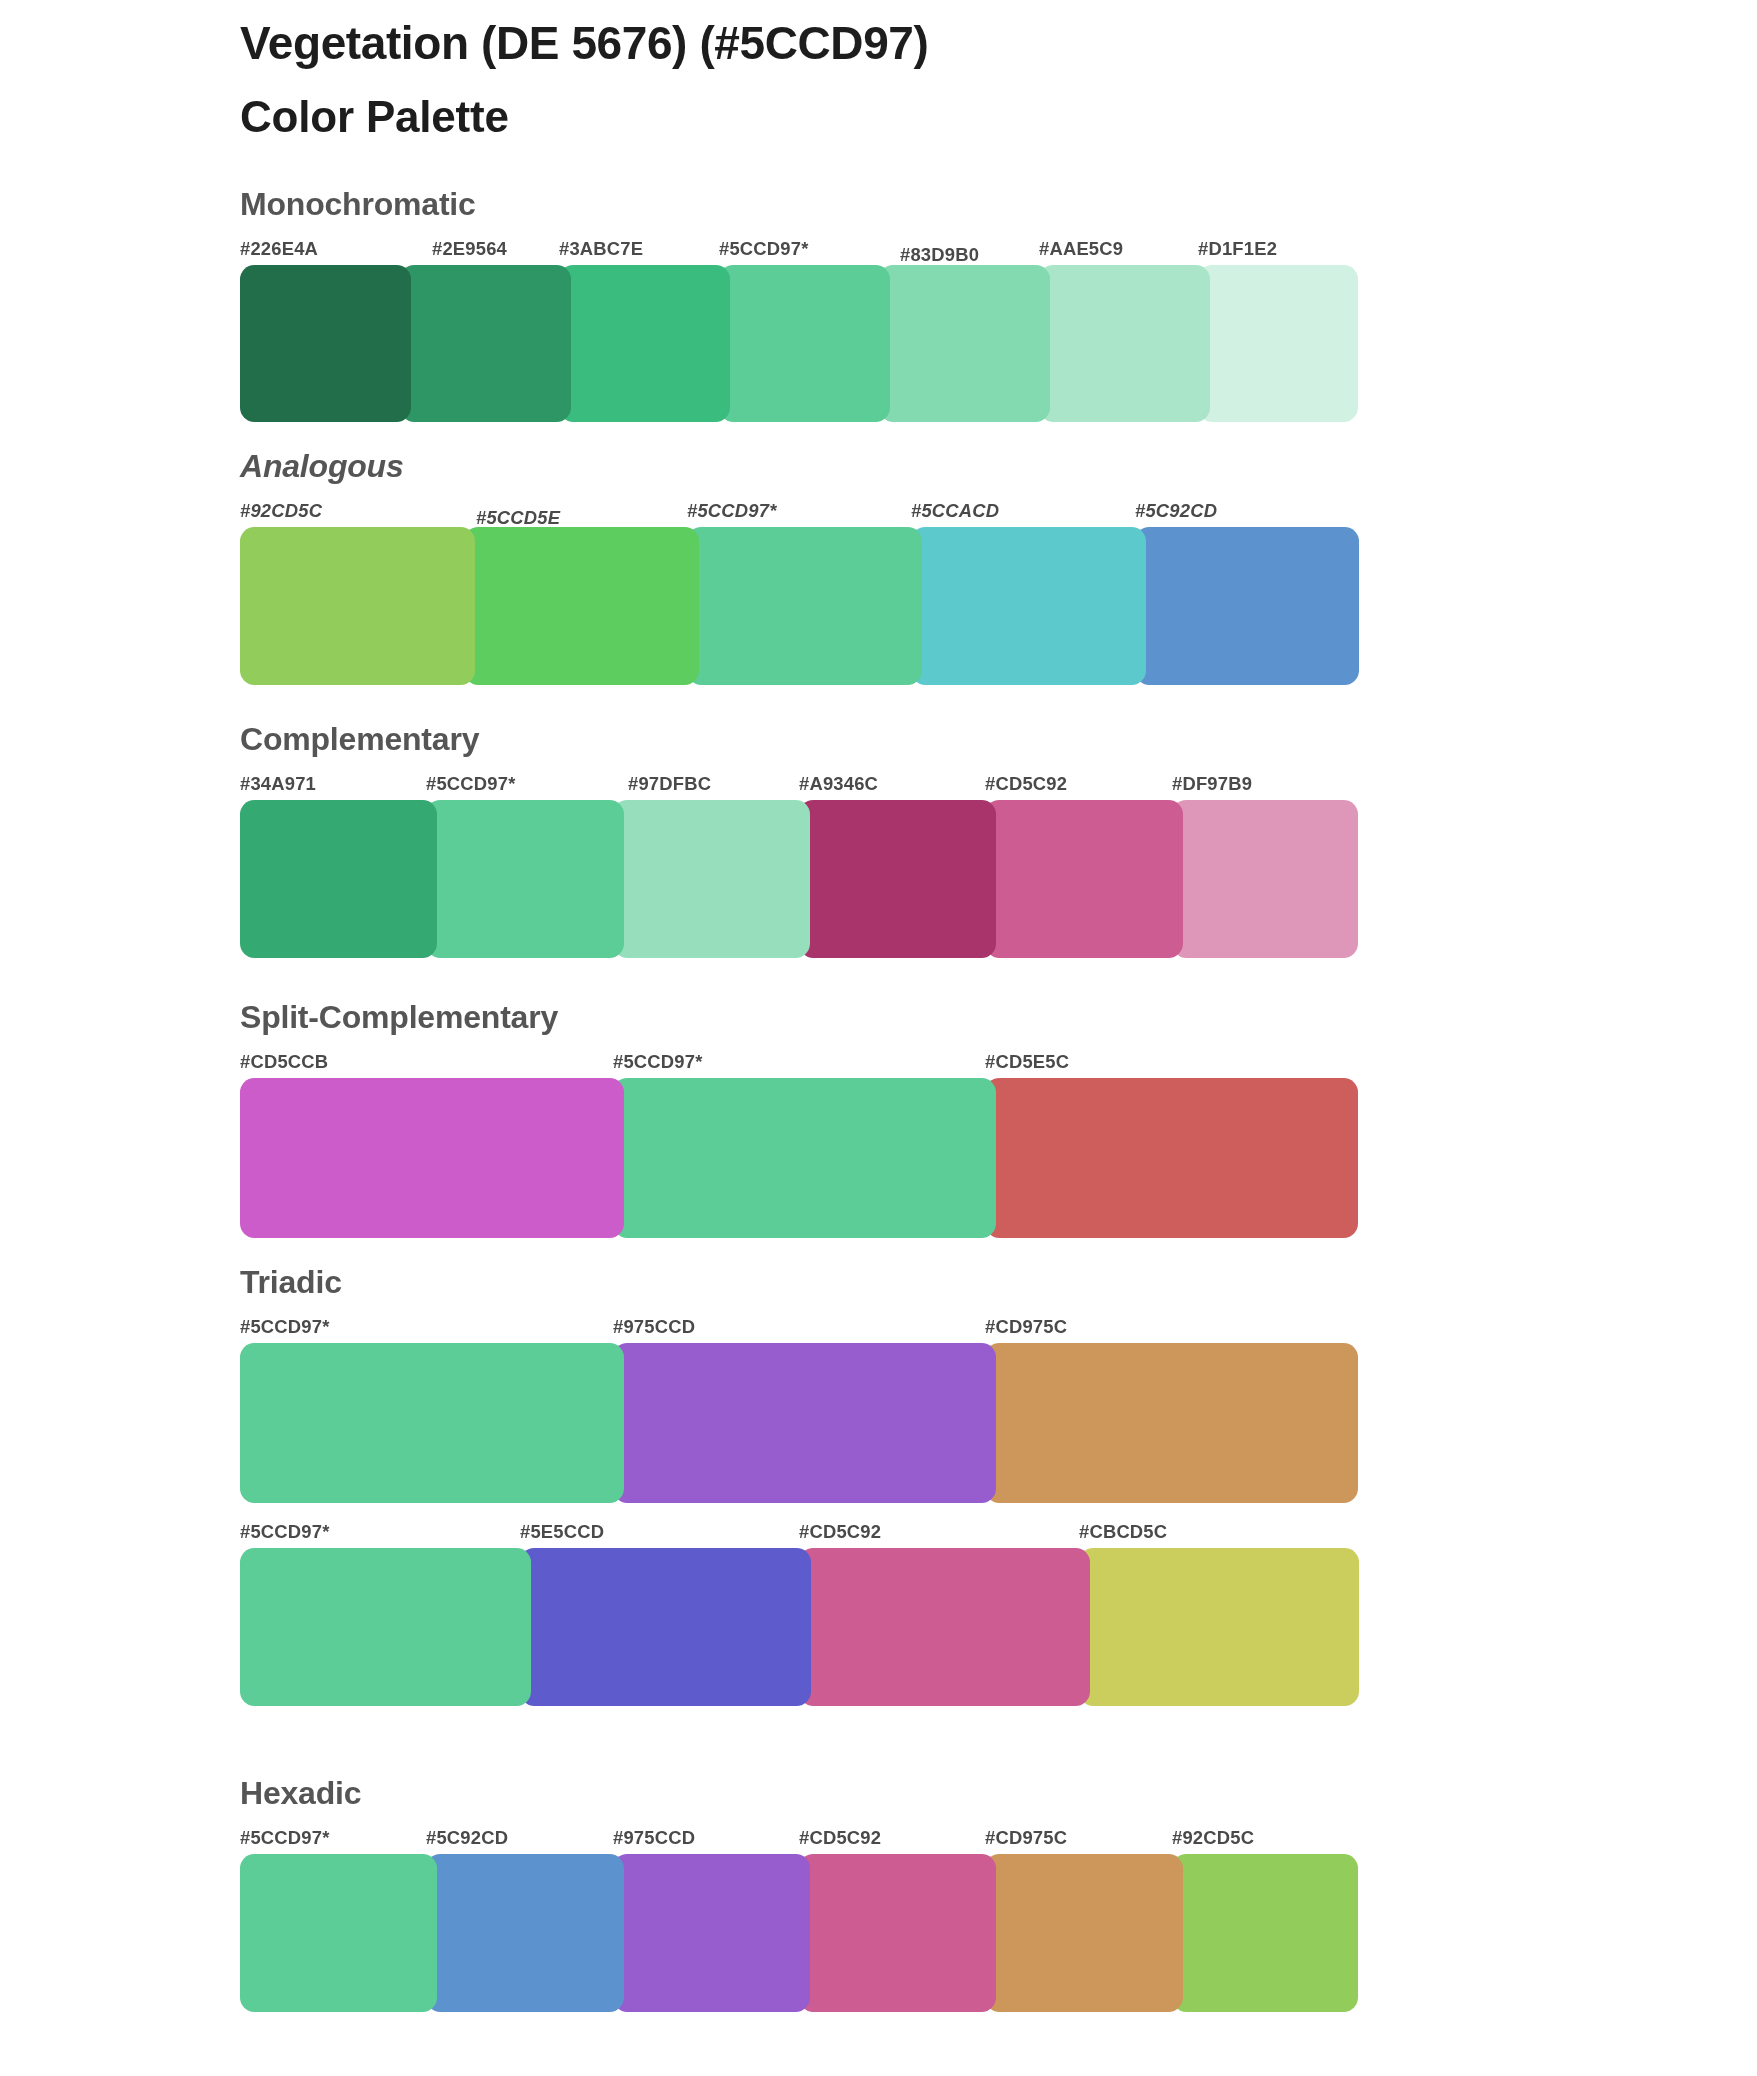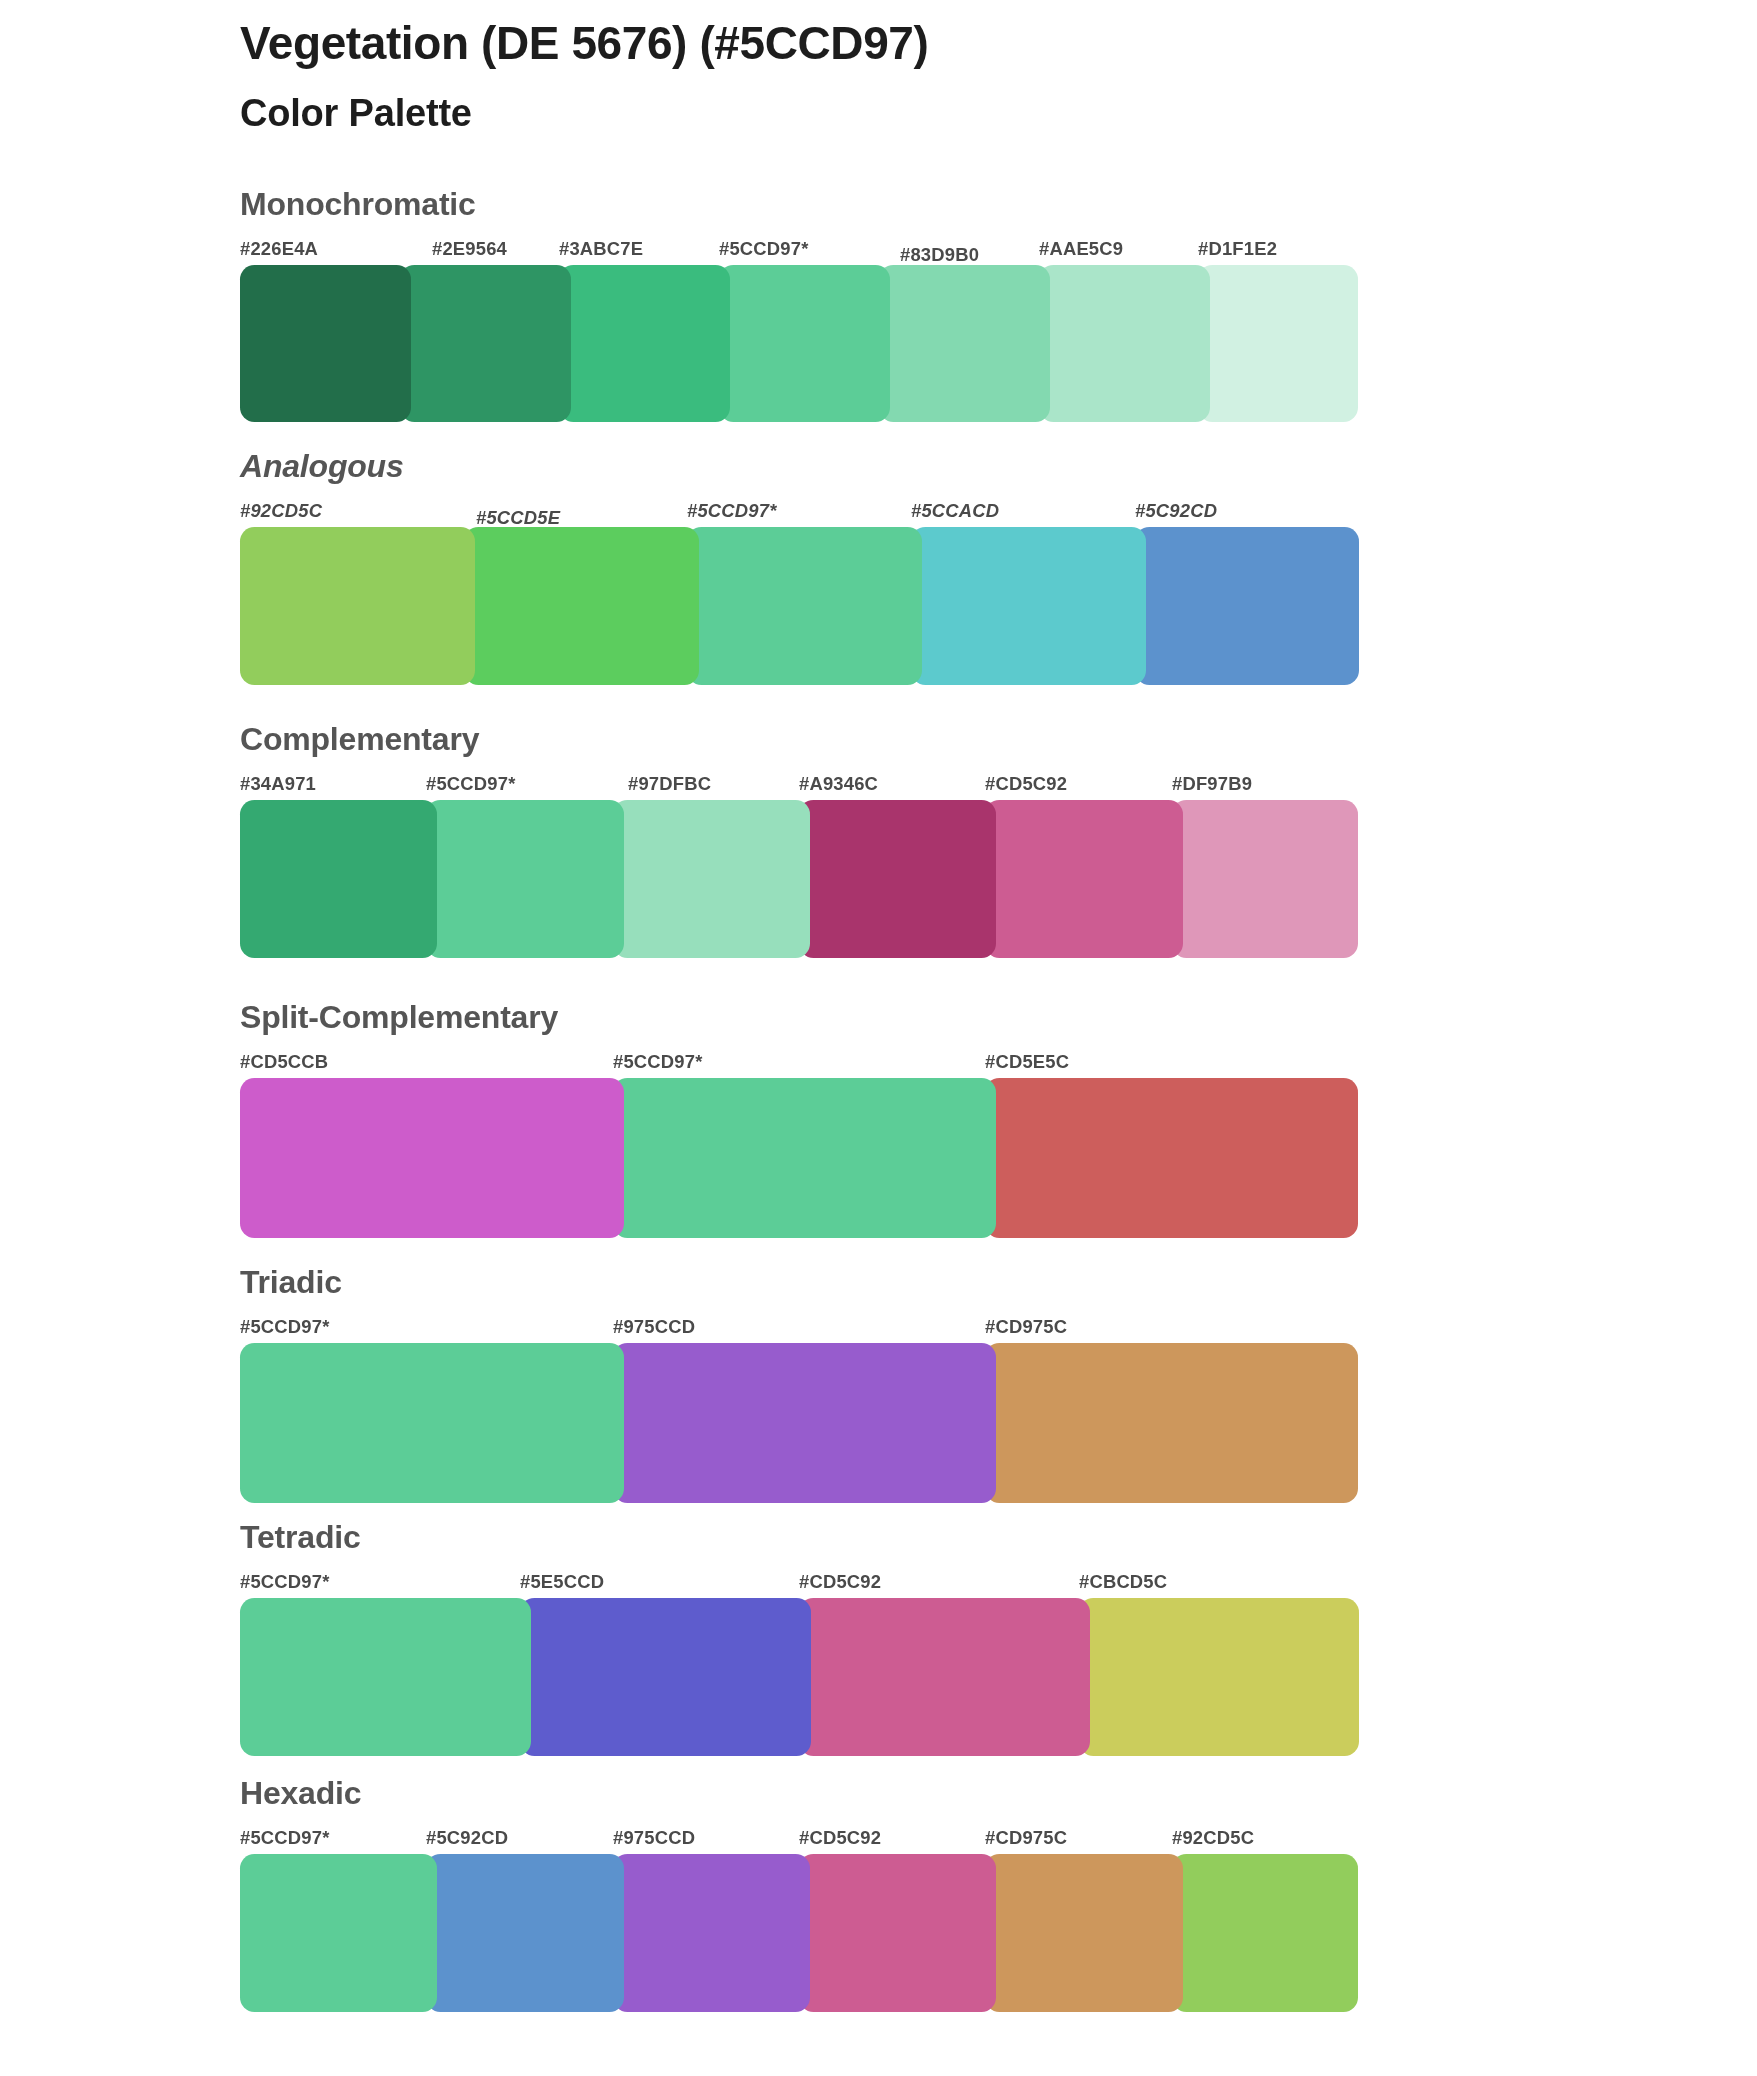--- a/index.html
+++ b/index.html
@@ -34,21 +34,21 @@
   .page-title {
     font-size: 46px;
     font-weight: bold;
     color: #1d1d1d;
     letter-spacing: -0.4px;
     line-height: 1.12;
     white-space: nowrap;
   }
 
   .page-subtitle {
-    font-size: 38px;
+    font-size: 44px;
     font-weight: bold;
     color: #1d1d1d;
     letter-spacing: -0.2px;
     line-height: 1.15;
     margin-top: 22.4px;
   }
 
   
   .section {
     position: absolute;
@@ -194,21 +194,20 @@
           <div class="swatch-label" style="left: 373px;">#975CCD</div>
           <div class="swatch-label" style="left: 745px;">#CD975C</div>
         </div>
         <div class="swatch-row" style="height: 160px;">
           <div class="swatch" title="#5CCD97*" style="left: 0px; width: 384px; height: 160px; background: rgb(92, 205, 151); z-index: 3;"></div>
           <div class="swatch" title="#975CCD" style="left: 373px; width: 383px; height: 160px; background: rgb(151, 92, 205); z-index: 2;"></div>
           <div class="swatch" title="#CD975C" style="left: 745px; width: 373px; height: 160px; background: rgb(205, 151, 92); z-index: 1;"></div>
         </div>
       </div>
       <div class="section" style="top: 1521px;">
-        <div class="section-title">Tetradic</div>
         <div class="swatch-labels">
           <div class="swatch-label" style="left: 0px;">#5CCD97*</div>
           <div class="swatch-label" style="left: 280px;">#5E5CCD</div>
           <div class="swatch-label" style="left: 559px;">#CD5C92</div>
           <div class="swatch-label" style="left: 839px;">#CBCD5C</div>
         </div>
         <div class="swatch-row" style="height: 158px;">
           <div class="swatch" title="#5CCD97*" style="left: 0px; width: 291px; height: 158px; background: rgb(92, 205, 151); z-index: 4;"></div>
           <div class="swatch" title="#5E5CCD" style="left: 280px; width: 291px; height: 158px; background: rgb(94, 92, 205); z-index: 3;"></div>
           <div class="swatch" title="#CD5C92" style="left: 559px; width: 291px; height: 158px; background: rgb(205, 92, 146); z-index: 2;"></div>

